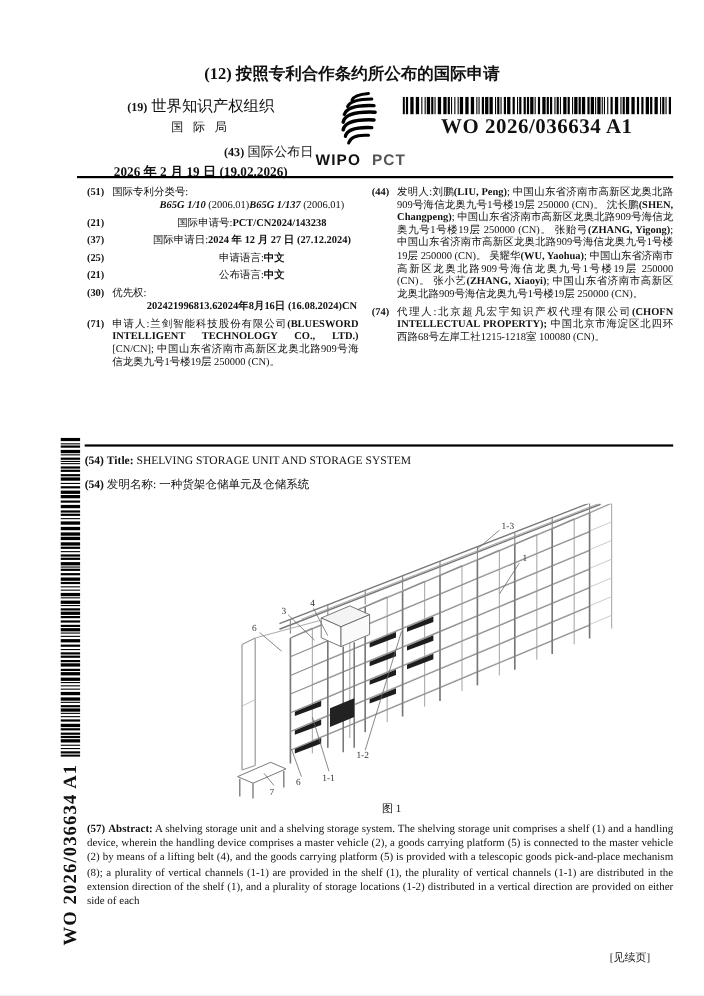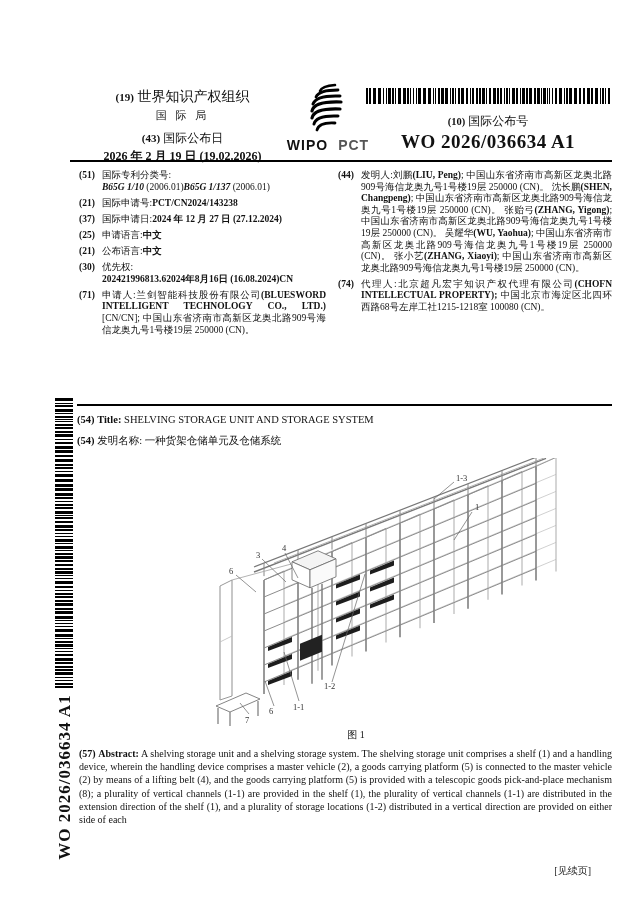--- a/index.html
+++ b/index.html
@@ -6,21 +6,21 @@
   .page{position:relative;width:640px;height:905px;background:#fff;color:#111;
         font-family:"Liberation Serif","DejaVu Serif",serif;overflow:hidden;}
   b{font-weight:700;}
   .it{font-style:italic;}
   
   .c12{position:absolute;top:58px;left:0;width:100%;text-align:center;font-weight:700;font-size:15px;}
   .hleft{position:absolute;left:80px;top:88px;width:205px;text-align:center;}
   .hleft .org{font-size:14px;}
   .hleft .org b{font-size:11px;}
   .hleft .bureau{font-size:11px;letter-spacing:3px;margin-top:2px;}
-  .hleft .pd1{font-size:12px;margin-top:7px;}
+  .hleft .pd1{font-size:12px;margin-top:7px;text-align:right;}
   .hleft .pd1 b{font-size:11px;}
   .hleft .pd2{font-size:12px;font-weight:700;margin-top:1px;}
   .logo{position:absolute;left:287px;top:82px;width:82px;text-align:center;}
   .logo svg{display:block;margin:0 auto;}
   .logo .lt{margin-top:3px;display:flex;align-items:center;justify-content:center;gap:5px;
             font-size:14px;font-weight:700;letter-spacing:1px;font-family:"Liberation Sans",sans-serif;}
   .logo .sep{width:1px;height:12px;background:#999;}
   .logo .pct{color:#555;}
   .hright{position:absolute;left:366px;top:88px;width:244px;text-align:center;}
   .barcode-h{height:16px;display:flex;overflow:hidden;}
@@ -29,21 +29,21 @@
   .hright .pn1 b{font-size:10.5px;}
   .hright .pn2{font-size:19px;font-weight:700;margin-top:1px;letter-spacing:.5px;}
   .rule1{position:absolute;left:70px;top:160px;width:542px;height:2px;background:#000;}
   
   .biblio{position:absolute;left:79px;top:170px;width:533px;display:flex;gap:12px;
           font-size:9.5px;line-height:11.6px;}
   .bcol-l{width:247px;flex:none;}
   .bcol-r{width:274px;flex:none;}
   .field{display:grid;grid-template-columns:23px 1fr;margin-bottom:4.5px;}
   .fnum{font-weight:700;}
-  .kv{display:flex;justify-content:flex-start;}
+  .kv{display:flex;justify-content:center;margin-left:30px;}
   .jt{text-align:justify;}
   
   .t54wrap{position:absolute;left:77px;top:404px;width:535px;}
   .rule2{height:1.5px;background:#000;margin-bottom:8px;}
   .trow{font-size:10.5px;margin-bottom:9px;}
   
   .sidebarcode{position:absolute;left:55px;top:398px;width:18px;height:290px;
                display:flex;flex-direction:column;overflow:hidden;}
   .sidebarcode i{display:block;width:100%;background:#000;flex:none;}
   .sidepn{position:absolute;left:-33px;top:767px;width:195px;text-align:center;
@@ -55,20 +55,21 @@
   
   .abstract{position:absolute;left:79px;top:747px;width:533px;font-size:10px;
             line-height:13.2px;text-align:justify;}
   .footer{position:absolute;right:49px;top:864px;font-size:10px;color:#222;}
 </style>
 </head>
 <body>
 
 <div class="page">
 
+  <div class="c12"><b>(12)</b> <span>按照专利合作条约所公布的国际申请</span></div>
 
   <div class="hleft">
     <div class="org"><b>(19)</b> <span>世界知识产权组织</span></div>
     <div class="bureau">国 际 局</div>
     <div class="pd1"><b>(43)</b> <span>国际公布日</span></div>
     <div class="pd2">2026 年 2 月 19 日 (19.02.2026)</div>
   </div>
 
   <div class="logo">
     <svg width="62" height="52" viewBox="0 0 62 52">
@@ -155,21 +156,20 @@
         <i style="width: 2px; margin-right: 2px;"></i>
         <i style="width: 2px; margin-right: 2px;"></i>
         <i style="width: 3px; margin-right: 1px;"></i>
         <i style="width: 2px; margin-right: 2px;"></i>
         <i style="width: 3px; margin-right: 2px;"></i>
         <i style="width: 1px; margin-right: 1px;"></i>
         <i style="width: 2px; margin-right: 1px;"></i>
         <i style="width: 1px; margin-right: 2px;"></i>
         <i style="width: 3px; margin-right: 1px;"></i>
       </div>
-    <div class="pn1"><b>(10)</b> <span>国际公布号</span></div>
     <div class="pn2">WO 2026/036634 A1</div>
   </div>
 
   <div class="rule1"></div>
 
   <div class="biblio">
     <div class="bcol-l">
 
       <div class="field">
         <span class="fnum">(51)</span>

